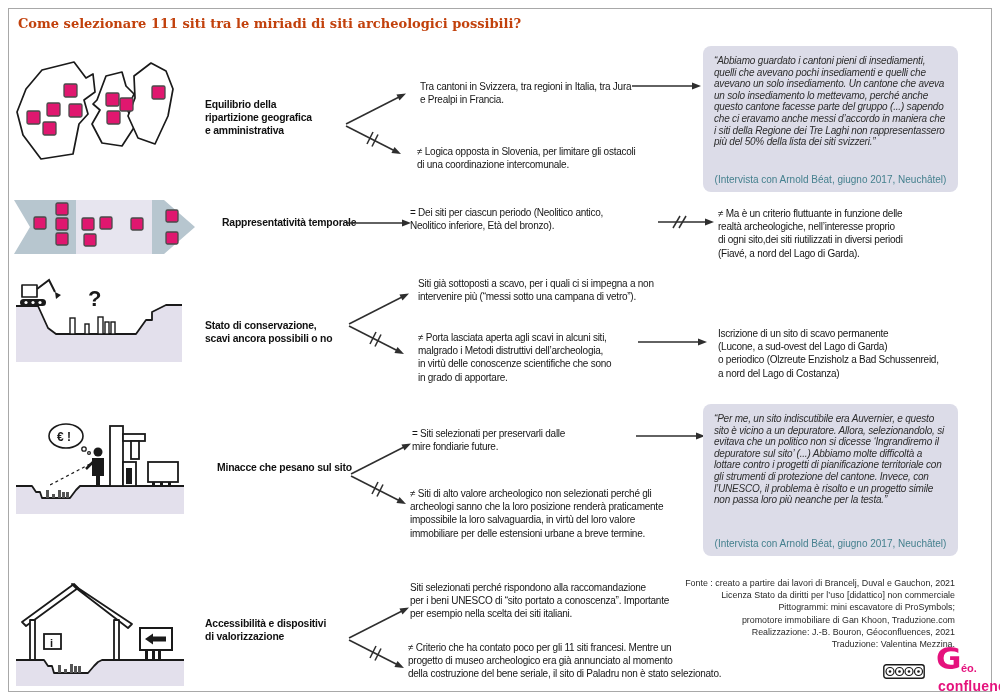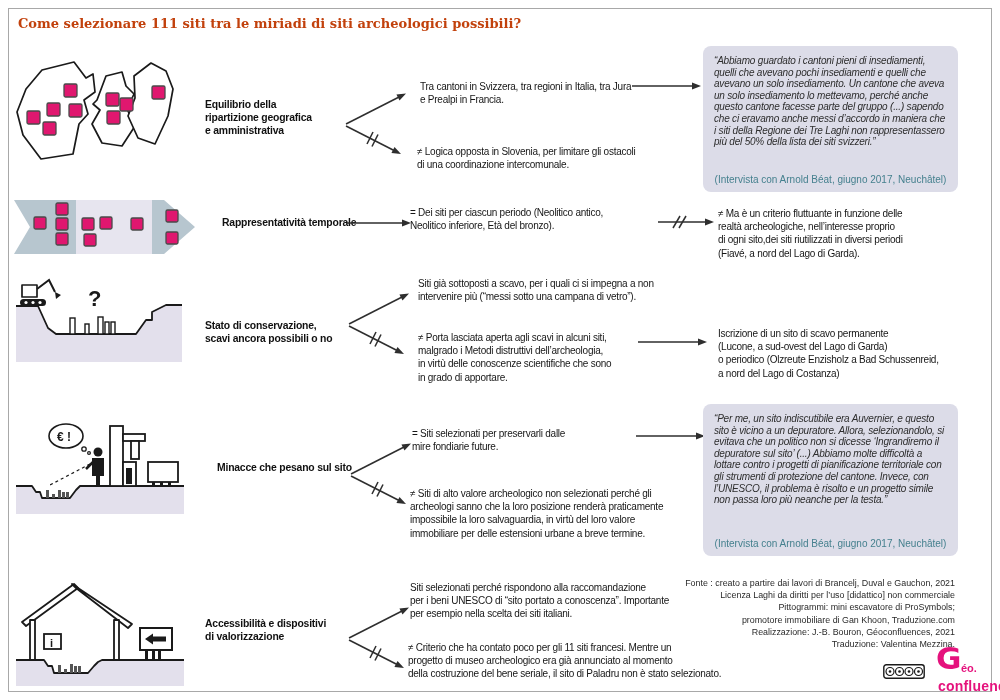--- a/index.html
+++ b/index.html
@@ -259,21 +259,21 @@
   </svg>
   <div class="txt" style="left:410px;top:581px">Siti selezionati perché rispondono alla raccomandazione
 per i beni UNESCO di “sito portato a conoscenza”. Importante
 per esempio nella scelta dei siti italiani.</div>
   <div class="txt" style="left:408px;top:641px">≠ Criterio che ha contato poco per gli 11 siti francesi. Mentre un
 progetto di museo archeologico era già annunciato al momento
 della costruzione del bene seriale, il sito di Paladru non è stato selezionato.</div>
 
   <div class="credits">
     <div>Fonte : creato a partire dai lavori di Brancelj, Duval e Gauchon, 2021</div>
-    <div>Licenza Laghi da diritti per l’uso [didattico] non commerciale</div>
+    <div>Licenza Stato da diritti per l’uso [didattico] non commerciale</div>
     <div>Pittogrammi: mini escavatore di ProSymbols;</div>
     <div>promotore immobiliare di Gan Khoon, Traduzione.com</div>
     <div>Realizzazione: J.-B. Bouron, Géoconfluences, 2021</div>
     <div>Traduzione: Valentina Mezzina.</div>
   </div>
 
   <svg class="pict" style="left:883px;top:664px" width="42" height="15" viewBox="0 0 42 15">
     <rect x="0.8" y="0.8" width="40.4" height="13.4" rx="2.5" fill="#fff" stroke="#1a1a1a" stroke-width="1.4"></rect>
     <circle cx="7" cy="7.5" r="4" fill="#fff" stroke="#1a1a1a" stroke-width="1.2"></circle>
     <circle cx="16.5" cy="7.5" r="4" fill="#fff" stroke="#1a1a1a" stroke-width="1.2"></circle>

